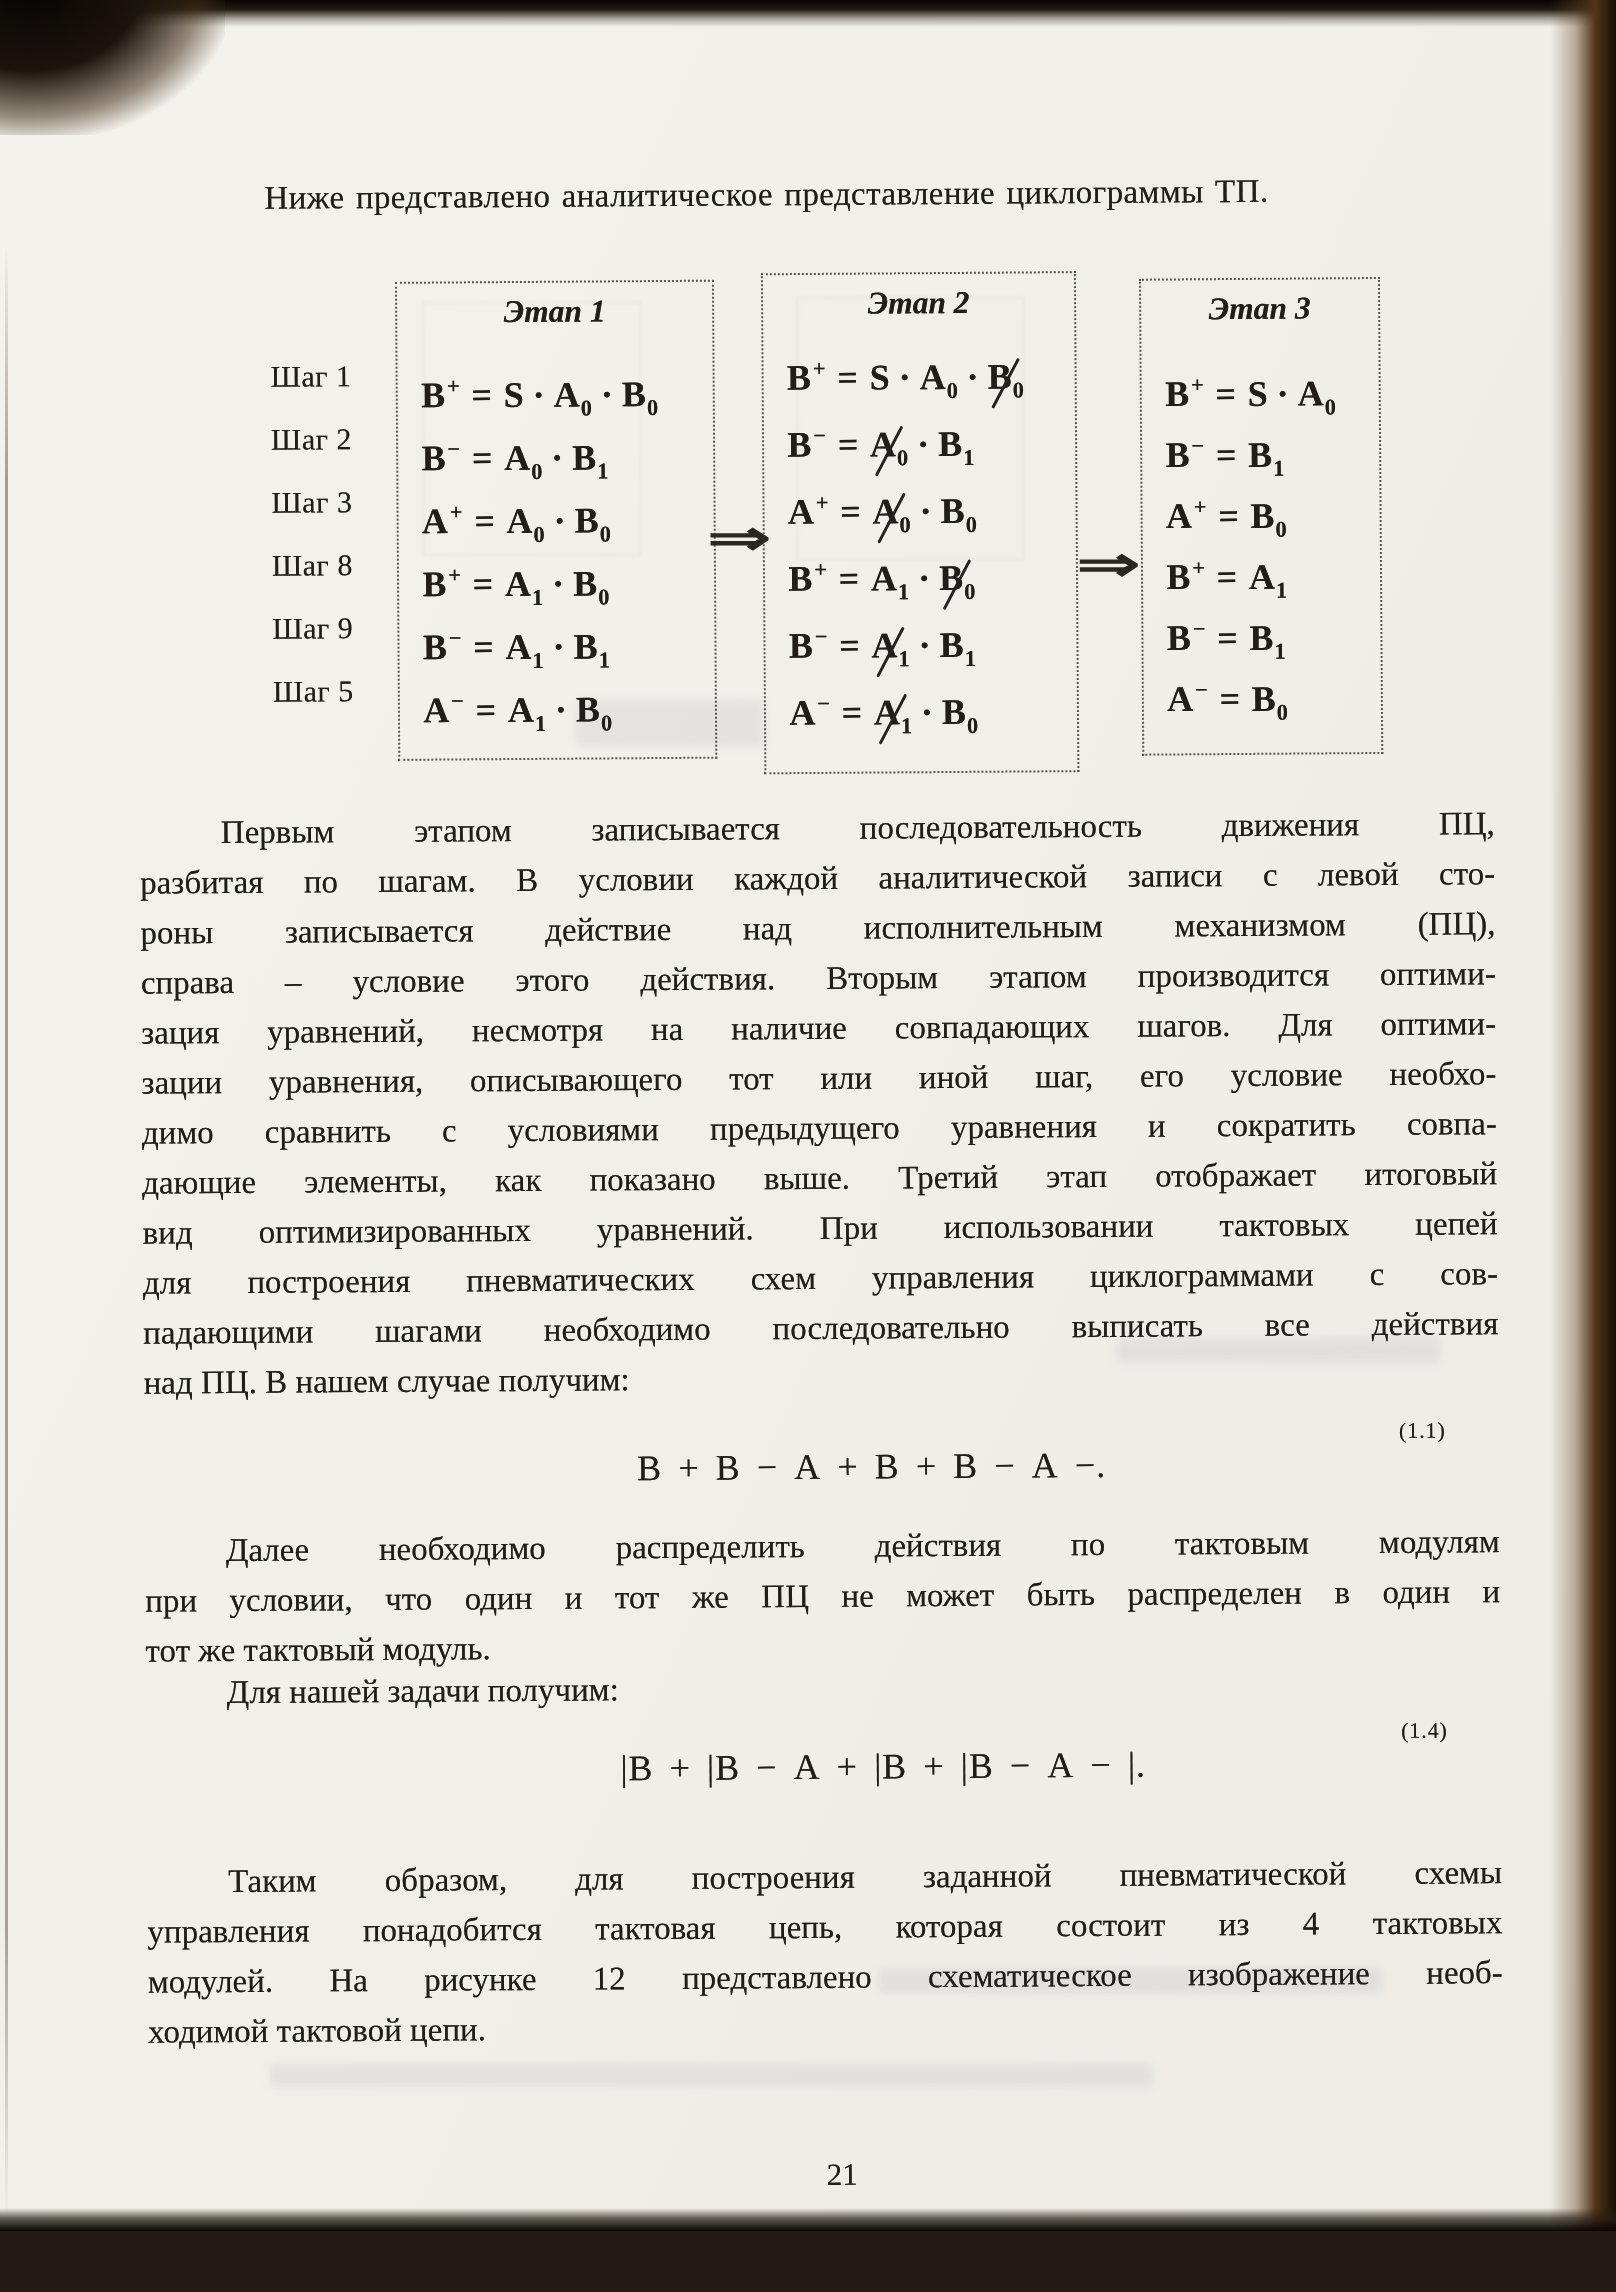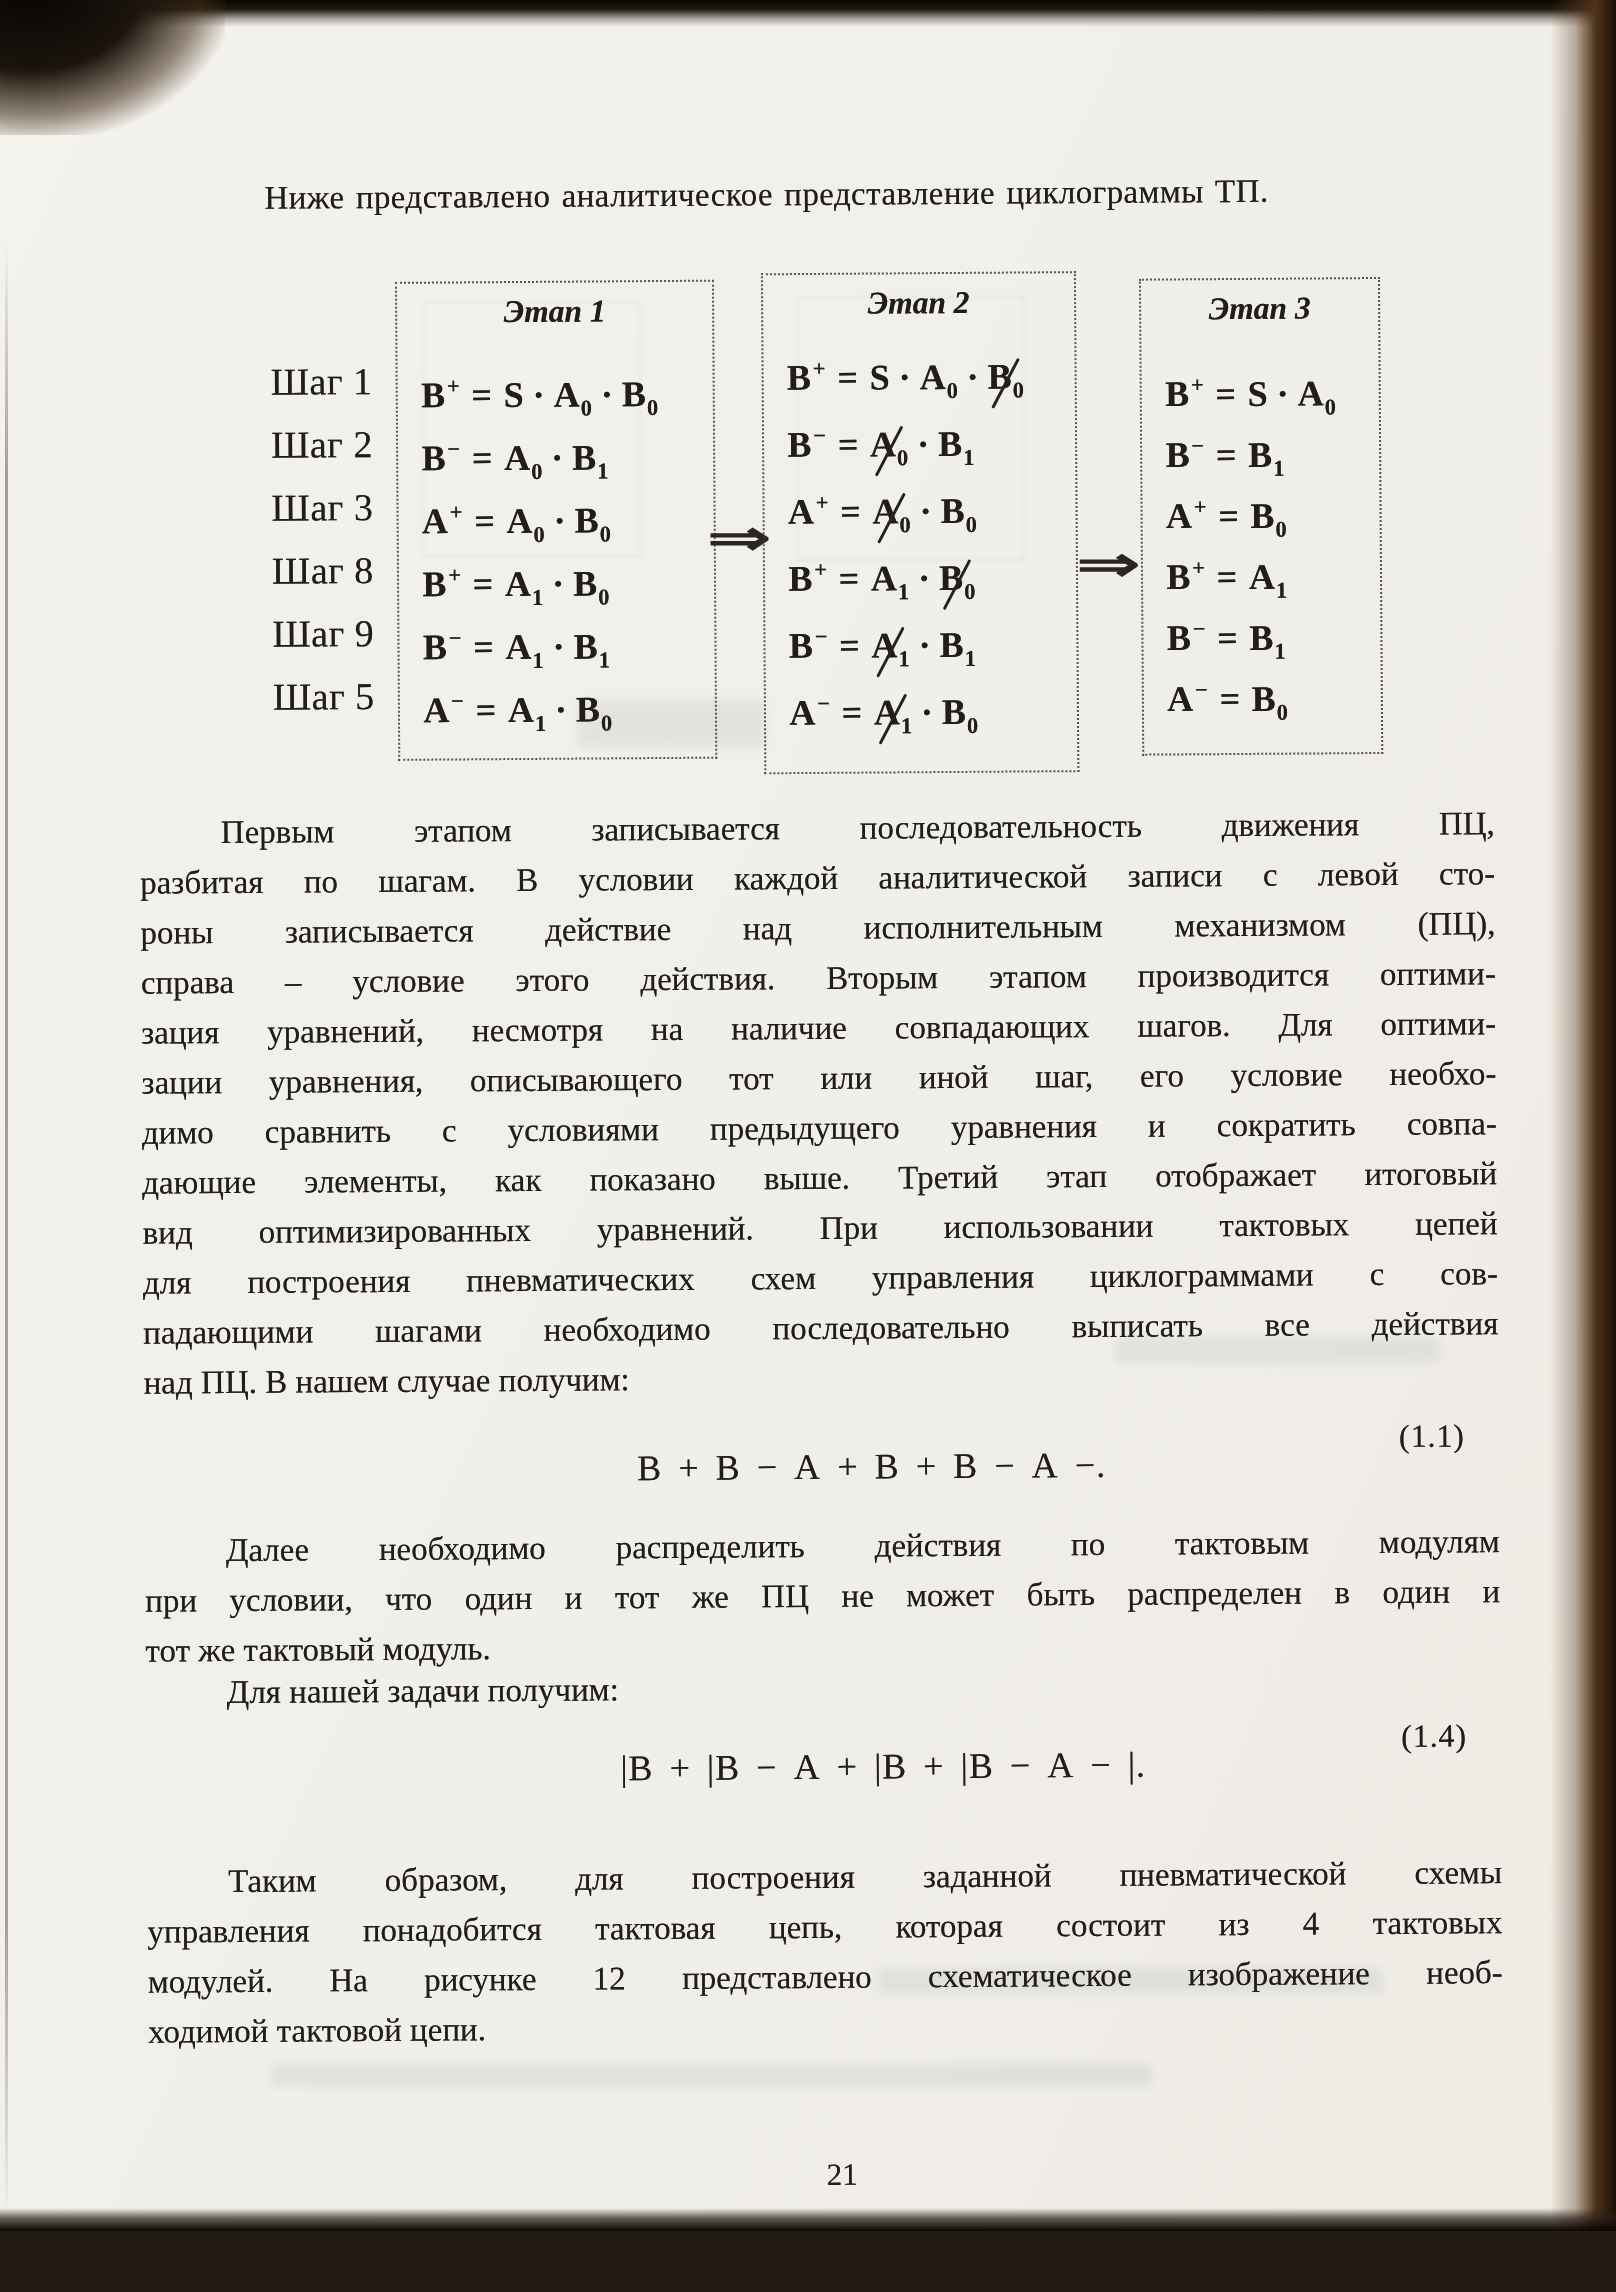--- a/index.html
+++ b/index.html
@@ -21,21 +21,21 @@
     background:linear-gradient(180deg,rgba(85,72,55,0) 0%,rgba(85,72,55,.5) 12%,rgba(60,50,38,.42) 85%,rgba(45,35,25,0) 100%);}
   
   .ghost{position:absolute;background:rgba(88,98,122,.085);filter:blur(4.5px);border-radius:5.4px;}
   .ghost-box{position:absolute;border:1.8px solid rgba(95,100,115,.10);filter:blur(1.4px);}
   
   .content{position:absolute;inset:0;transform:rotate(-0.4deg);transform-origin:50% 45%;}
   .intro{position:absolute;left:270px;top:176px;font-size:33px;letter-spacing:0.4px;word-spacing:2.7px;
     text-shadow:0 0 0.6px rgba(33,30,26,.75);}
   
   .steps{position:absolute;left:275px;top:356px;width:119px;}
-  .step-label{height:63px;font-size:38px;letter-spacing:0.5px;text-shadow:0 0 0.6px rgba(33,30,26,.7);}
+  .step-label{height:63px;font-size:30px;letter-spacing:0.5px;text-shadow:0 0 0.6px rgba(33,30,26,.7);}
   .stage-box{position:absolute;border:2.7px dotted rgba(62,57,52,.85);}
   .stage1{left:400px;top:279px;width:315px;height:475px;}
   .stage2{left:766px;top:273px;width:311px;height:497px;}
   .stage3{left:1144px;top:281px;width:237px;height:473px;}
   .stage-title{text-align:center;font-weight:bold;font-style:italic;font-size:31.5px;margin-top:10.8px;
     text-shadow:0 0 0.6px rgba(33,30,26,.75);}
   .formulas{position:absolute;left:23.4px;top:77px;right:5.4px;}
   .stage2 .formulas{top:68px;}
   .stage3 .formulas{top:79px;}
   .formula{height:63px;font-size:36px;font-weight:bold;white-space:nowrap;line-height:52px;
@@ -62,21 +62,21 @@
   .p2{top:1521px;}
   .p3{top:1663px;}
   .p4{top:1852px;}
   .equation{position:absolute;left:141px;width:1355px;height:63px;}
   .eq1{top:1433px;}
   .eq2{top:1735px;}
   .eq-body{position:absolute;font-size:36px;letter-spacing:0.9px;word-spacing:6.3px;white-space:nowrap;
     text-shadow:0 0 0.6px rgba(33,30,26,.72);}
   .eq1 .eq-body{left:493px;top:12.6px;}
   .eq2 .eq-body{left:474px;top:10.8px;}
-  .eq-label{position:absolute;left:1255px;top:-10.8px;font-size:32px;letter-spacing:0.9px;
+  .eq-label{position:absolute;left:1255px;top:-10.8px;font-size:22px;letter-spacing:0.9px;
     text-shadow:0 0 0.6px rgba(33,30,26,.72);}
   .eq2 .eq-label{top:-12.6px;}
   .page-number{position:absolute;left:141px;top:2157px;width:1386px;text-align:center;font-size:31px;
     text-shadow:0 0 0.6px rgba(33,30,26,.7);}
 </style>
 </head>
 <body>
 
 <div class="scan">
 

